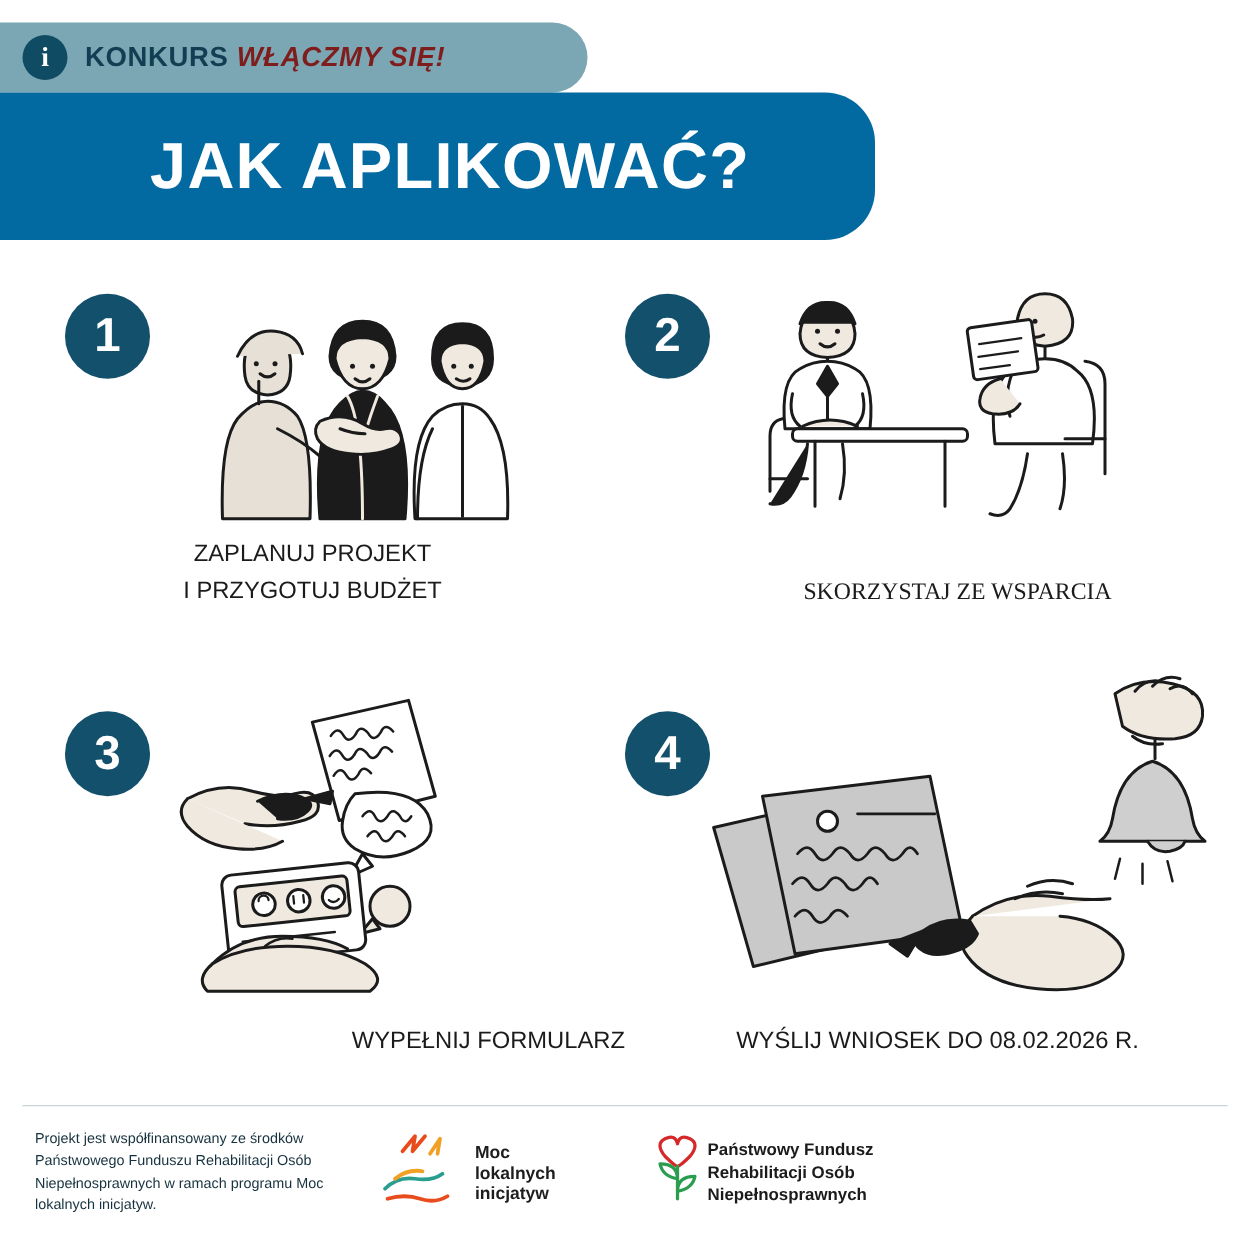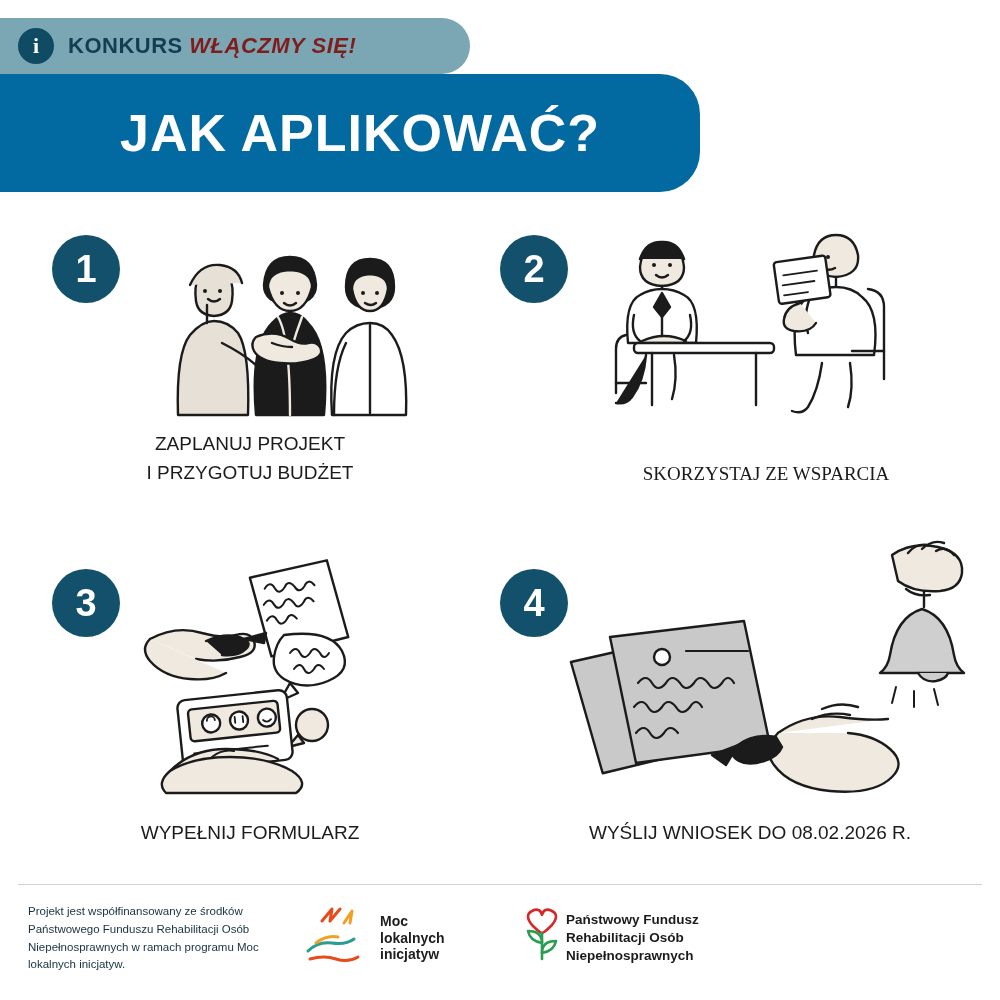--- a/index.html
+++ b/index.html
@@ -303,21 +303,21 @@
             <path d="M10 82 q-10 10 0 22 q14 16 40 18 q22 2 36 -6" fill="#efe9e0"></path>
             <path d="M66 84 q22 -10 38 -2 q8 4 2 10 q-8 8 -24 6" fill="#1b1b1b" stroke="#1b1b1b"></path>
             <path d="M104 82 l22 -6 l-2 10 z" fill="#1b1b1b" stroke="#1b1b1b"></path>
 
             <path d="M30 214 q22 -22 56 -22 q34 0 52 10" fill="#efe9e0"></path>
             <path d="M30 214 q-14 12 -4 22 h130 q14 -10 -4 -22 q-24 -14 -62 -14 q-38 0 -60 14z" fill="#efe9e0"></path>
             <path d="M72 200 q10 -8 22 -6" stroke-width="2"></path>
           </g>
         </svg>
       </div>
-      <div class="cap-wrap" style="top:282px; left:0;">
+      <div class="cap-wrap" style="top:282px; left:0;text-align:right;">
         <div>WYPEŁNIJ FORMULARZ</div>
       </div>
     </div>
 
     <div class="step step-4">
       <div class="badge">4</div>
       <div class="art">
         <svg viewBox="0 0 480 290" width="480" height="290">
           <g fill="none" stroke="#1b1b1b" stroke-width="2.4" stroke-linecap="round" stroke-linejoin="round">
 

